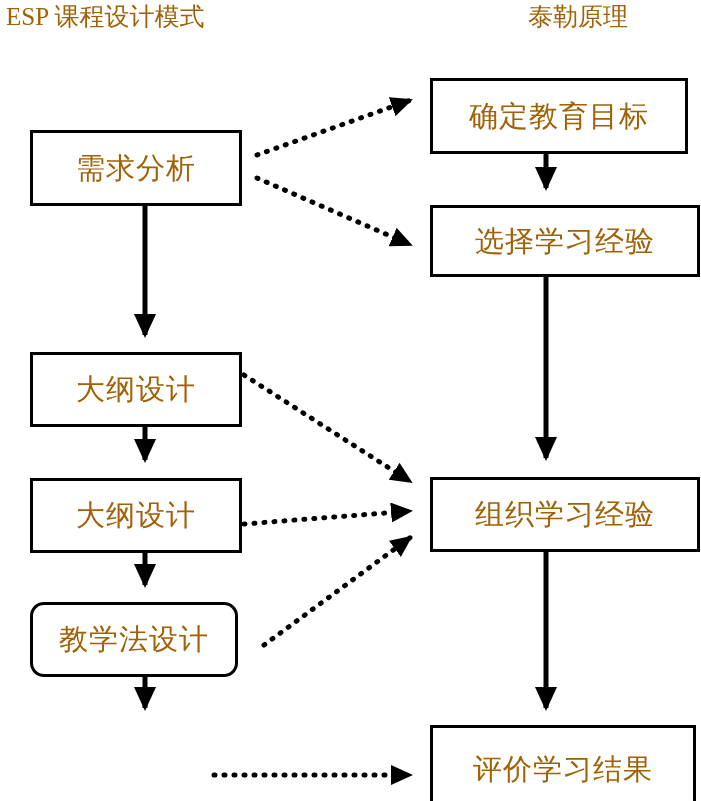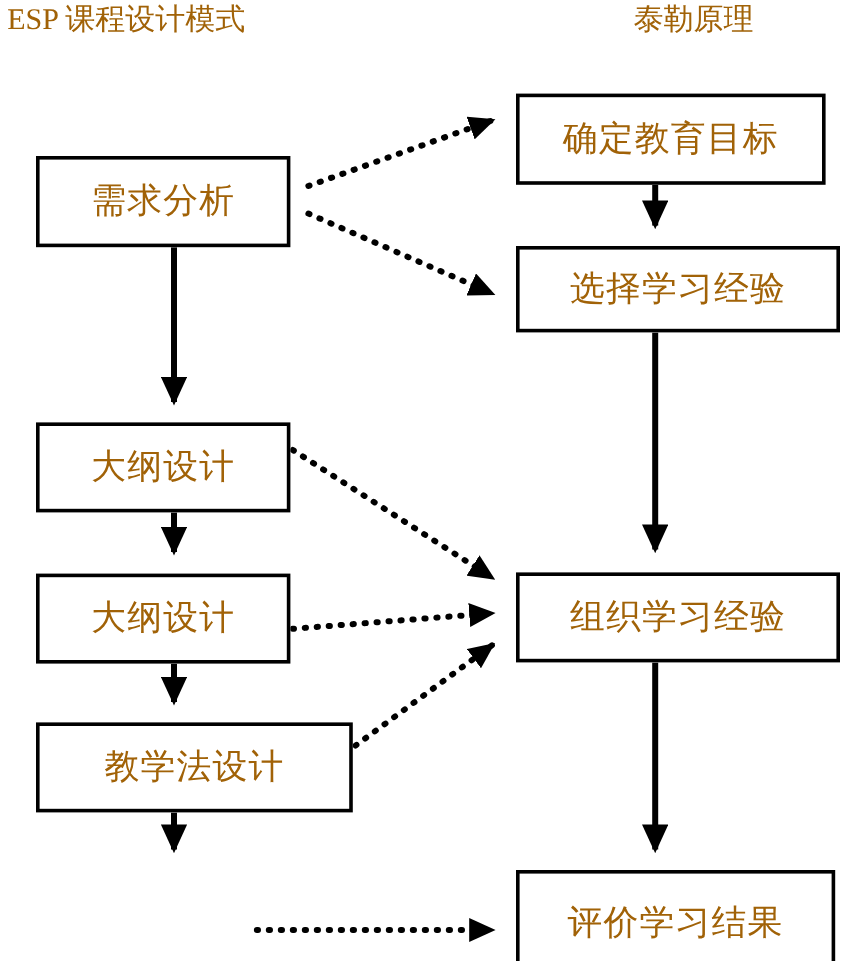--- a/index.html
+++ b/index.html
@@ -105,21 +105,21 @@
   </div>
 
   <div class="node" style="left:30px; top:352px; width:212px; height:75px;">
     <span class="node-label">大纲设计</span>
   </div>
 
   <div class="node" style="left:30px; top:478px; width:212px; height:75px;">
     <span class="node-label">大纲设计</span>
   </div>
 
-  <div class="node" style="left:30px; top:602px; width:264px; height:75px;">
+  <div class="node" style="left:30px; top:602px; width:208px; height:75px;border-radius:14px;">
     <span class="node-label">教学法设计</span>
   </div>
 
 
   <div class="node" style="left:430px; top:78px; width:258px; height:76px;">
     <span class="node-label">确定教育目标</span>
   </div>
 
   <div class="node" style="left:430px; top:205px; width:270px; height:72px;font-family:Liberation Serif, serif;">
     <span class="node-label">选择学习经验</span>

